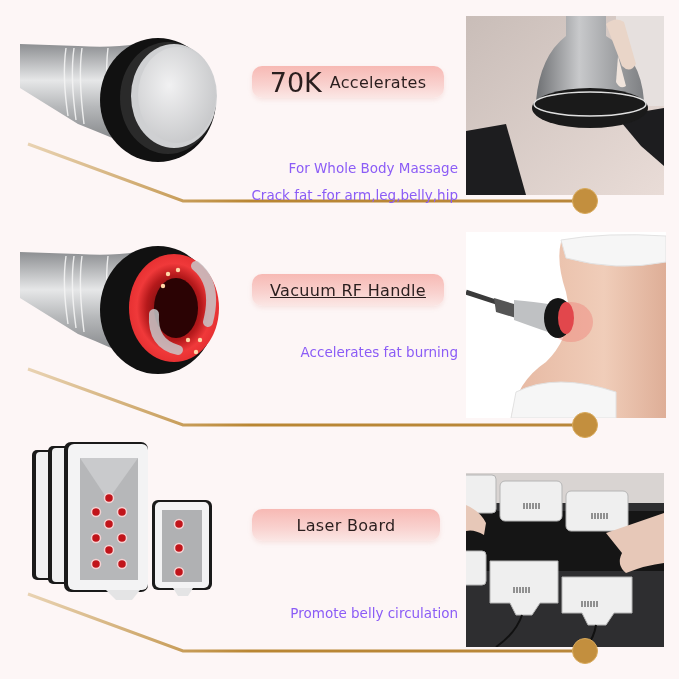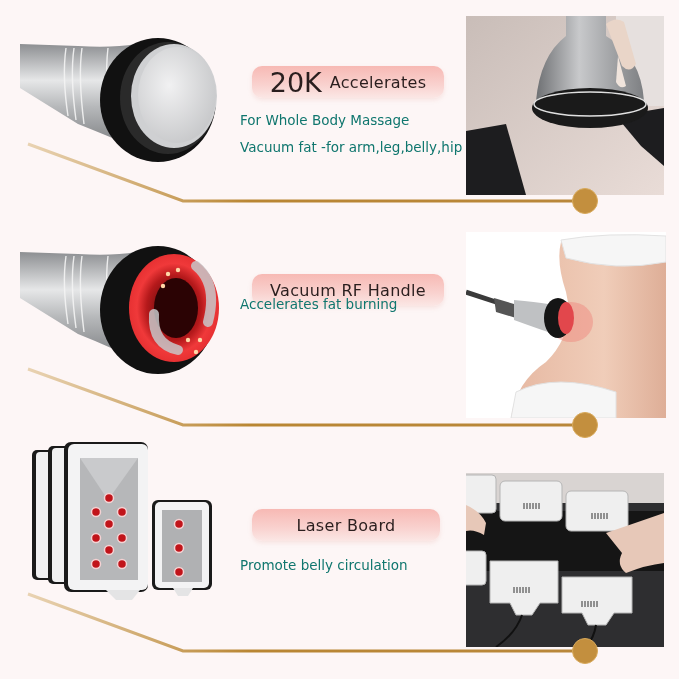--- a/index.html
+++ b/index.html
@@ -24,23 +24,24 @@
     box-shadow: 0 2px 4px rgba(230,170,165,0.25);
     display: flex; align-items: center; justify-content: center;
     color: #2a1e1e;
     font-size: 16px;
     letter-spacing: 0.3px;
   }
   .pill .big { font-size: 27px; margin-right: 8px; letter-spacing: 0; }
   .sub {
     position: absolute;
     font-size: 13.5px;
-    color: #0f766e;
-    text-align: left;
+    color: #8b5cf6;
+    text-align: right;
     white-space: nowrap;
+    margin-top: 48px;
   }
 
   
   .photo { position: absolute; overflow: hidden; }
   .dot {
     position: absolute; width: 26px; height: 26px; border-radius: 50%;
     background: #c38f3e;
     border: 1px solid #d8a95a;
   }
 </style>
@@ -82,25 +83,25 @@
         <path d="M64,12 Q60,40 66,88"></path>
         <path d="M90,12 Q86,45 94,95"></path>
     </g>
     <ellipse cx="140" cy="64" rx="58" ry="62" fill="#111"></ellipse>
     <ellipse cx="150" cy="62" rx="48" ry="56" fill="#2a2a2a"></ellipse>
     <ellipse cx="156" cy="60" rx="43" ry="52" fill="#cfd0d2"></ellipse>
     <ellipse cx="159" cy="59" rx="39" ry="48" fill="url(#face)"></ellipse>
   </svg>
 
   <div class="pill" style="left:252px;top:66px;width:192px;">
-    <span class="big">20K</span>
+    <span class="big">70K</span>
     <span>Accelerates</span>
   </div>
   <div class="sub" style="left:240px;top:112px;width:218px;">For Whole Body Massage</div>
-  <div class="sub" style="left:240px;top:139px;width:218px;">Vacuum fat -for arm,leg,belly,hip</div>
+  <div class="sub" style="left:240px;top:139px;width:218px;">Crack fat -for arm,leg,belly,hip</div>
 
   <div class="photo" style="left:466px;top:16px;width:198px;height:179px;background:#d9cfcc;">
     <svg width="198" height="179" viewBox="0 0 198 179">
       <defs>
         <linearGradient id="skin1" x1="0" y1="0" x2="1" y2="1">
           <stop offset="0" stop-color="#c9bdb8"></stop>
             <stop offset="1" stop-color="#e9dcd7"></stop>
         </linearGradient>
         <linearGradient id="chrome" x1="0" y1="0" x2="1" y2="0">
           <stop offset="0" stop-color="#6e7073"></stop>
@@ -147,21 +148,21 @@
     <g fill="#ffd8a8">
       <circle cx="150" cy="30" r="2.2"></circle>
         <circle cx="160" cy="26" r="2.2"></circle>
         <circle cx="145" cy="42" r="2.2"></circle>
       <circle cx="170" cy="96" r="2.2"></circle>
         <circle cx="178" cy="108" r="2.2"></circle>
         <circle cx="182" cy="96" r="2.2"></circle>
     </g>
   </svg>
 
-  <div class="pill" style="left:252px;top:274px;width:192px;">
+  <div class="pill" style="left:252px;top:274px;width:192px;text-decoration:underline;">
     <span>Vacuum RF Handle</span>
   </div>
   <div class="sub" style="left:240px;top:296px;width:218px;">Accelerates fat burning</div>
 
   <div class="photo" style="left:466px;top:232px;width:200px;height:186px;background:#ffffff;">
     <svg width="200" height="186" viewBox="0 0 200 186">
       <defs>
         <linearGradient id="skin2" x1="0" y1="0" x2="1" y2="0">
           <stop offset="0" stop-color="#e6b8a2"></stop>
             <stop offset="0.6" stop-color="#f0cdb9"></stop>

